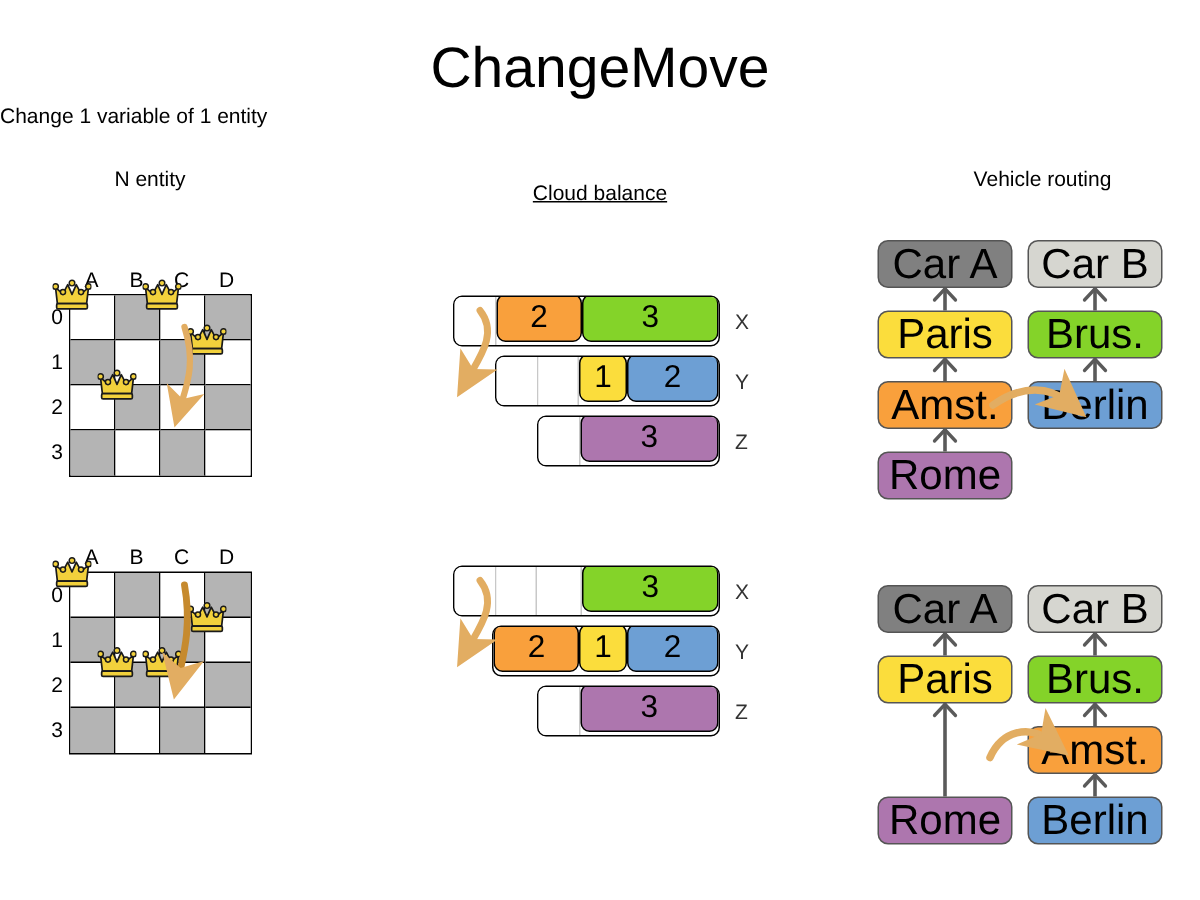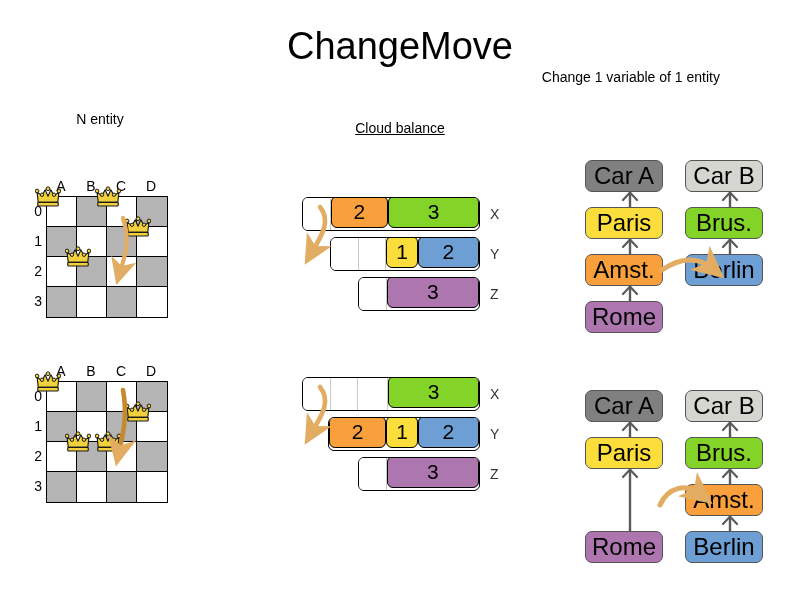--- a/index.html
+++ b/index.html
@@ -21,21 +21,21 @@
   #page-title {
     left: 0; top: 24px; width: 800px;
     text-align: center;
     font-size: 38px;
     line-height: 44px;
     font-weight: 400;
     color: #000;
   }
   #page-subtitle {
     left: 0; top: 68px; width: 720px;
-    text-align: right;
+    text-align: left;
     font-size: 14px;
     line-height: 18px;
   }
   .section-title {
     text-align: center;
     font-size: 14px;
     line-height: 19px;
   }
   #title-nqueens { left: 10px; top: 110px; width: 180px; }
   #title-cloud   { left: 310px; top: 119px; width: 180px; text-decoration: underline; }
@@ -112,43 +112,44 @@
   .cb-seg.empty:last-child { border-right: none; }
   .cb-label {
     position: absolute;
     font-size: 14px;
     color: #333;
   }
 
   
   .vrp-node {
     position: absolute;
-    width: 78px; height: 32px;
+    width: 90px; height: 32px;
     border: 1.8px solid #555;
     border-radius: 7px;
     box-sizing: border-box;
     display: flex;
     align-items: center;
     justify-content: center;
-    font-size: 24px;
+    font-size: 28px;
     color: #000;
   }
 
   
   svg.overlay { position: absolute; left: 0; top: 0; width: 800px; height: 600px; pointer-events: none; }
 </style>
 </head>
 <body>
 
 <div class="abs" id="page-title">ChangeMove</div>
 <div class="abs" id="page-subtitle">Change 1 variable of 1 entity</div>
 
 <div class="abs section-title" id="title-nqueens">N entity</div>
 <div class="abs section-title" id="title-cloud">Cloud balance</div>
 <div class="abs section-title" id="title-vrp">
+  <div>Vehicle routing</div>
 </div>
 
 <div class="abs" id="nq-before">
     <div class="col-labels" style="top: 178px;">
       <span>A</span>
       <span>B</span>
       <span>C</span>
       <span>D</span>
     </div>
     <div class="row-labels" style="top: 196px;">

